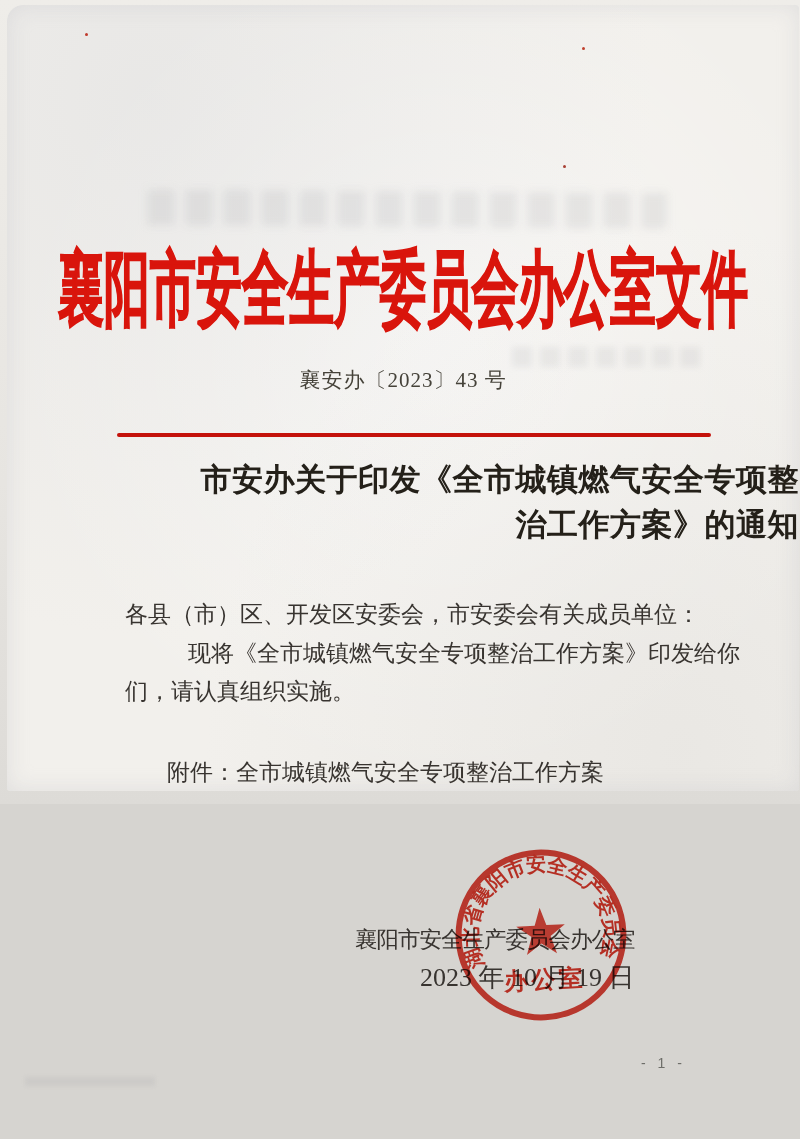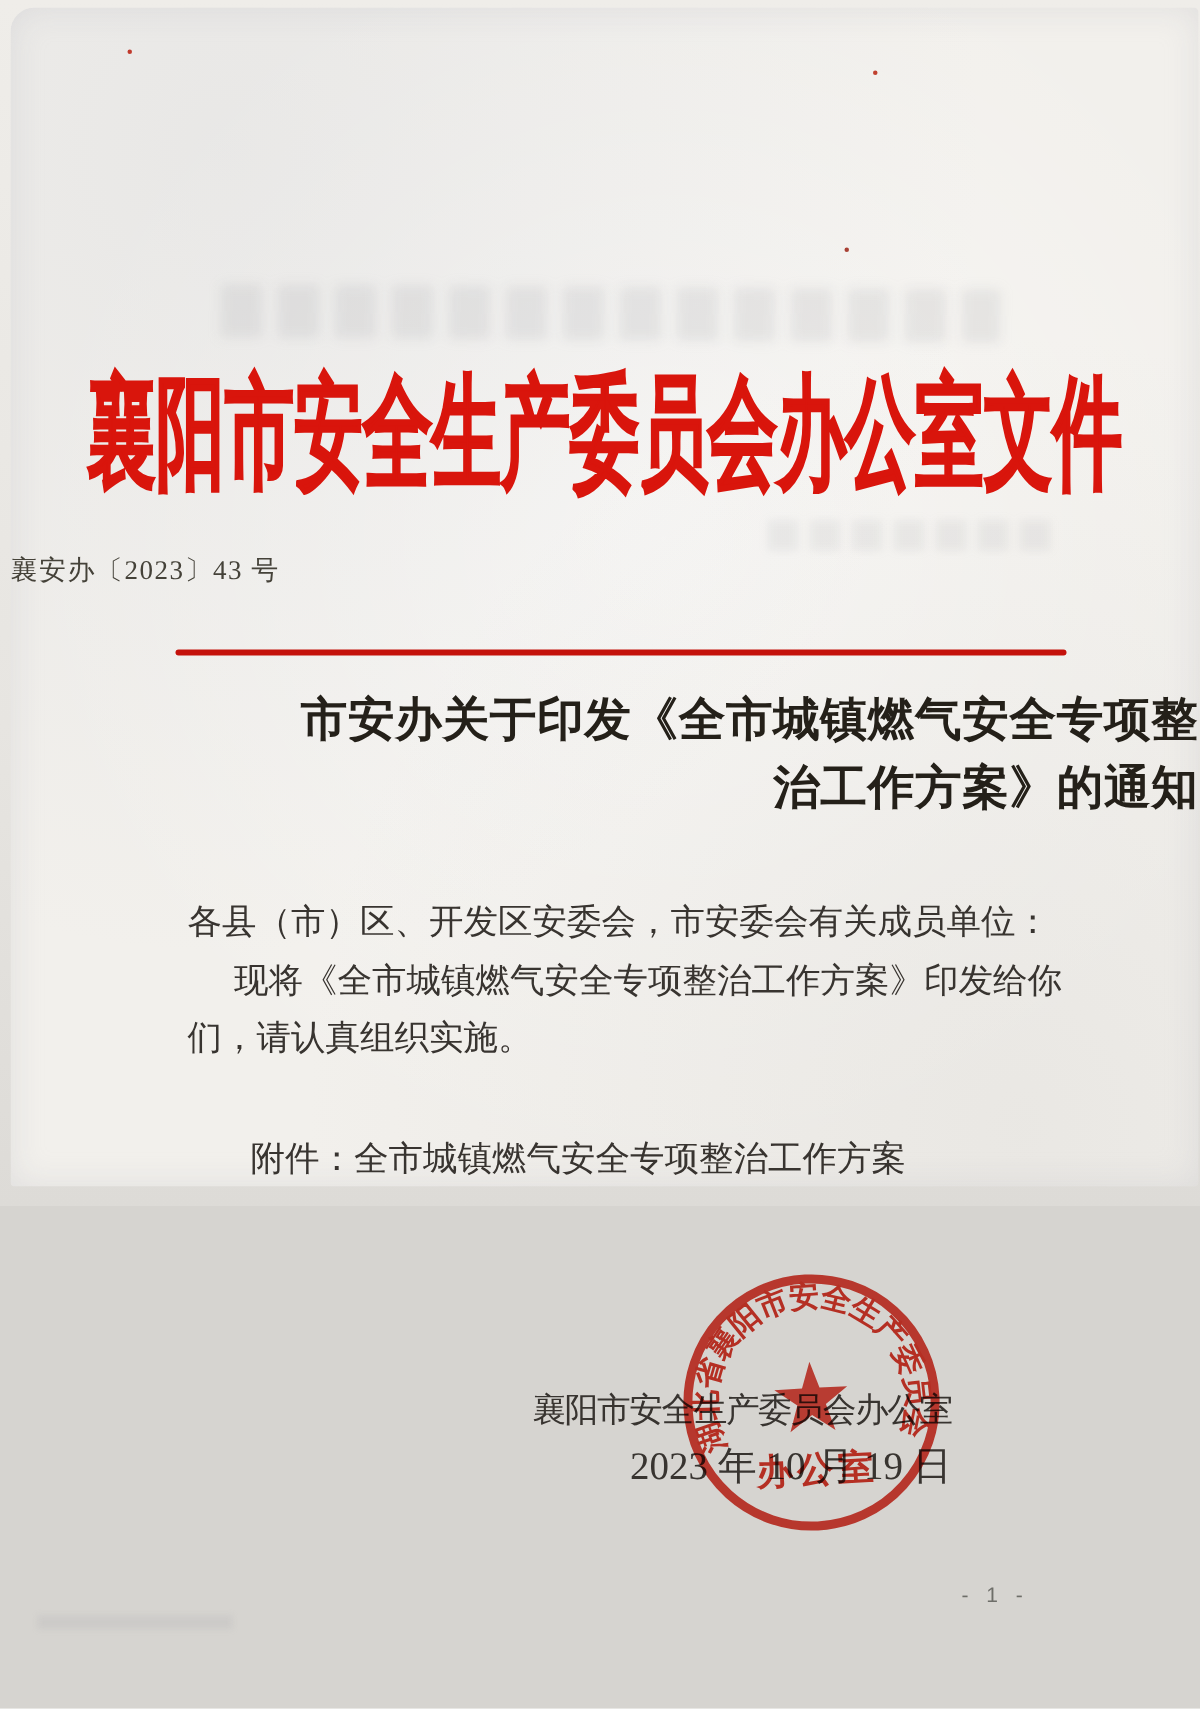--- a/index.html
+++ b/index.html
@@ -25,35 +25,35 @@
   .abs { position:absolute; }
   .redhead {
     top:240px; left:0; right:0; height:90px; line-height:90px;
     text-align:center; white-space:nowrap;
     font-size:46px; font-weight:bold; color:#d9150c;
     -webkit-text-stroke:0.9px #d9150c;
     transform:scaleY(1.78); transform-origin:50% 50%;
   }
   .doc-no {
     top:360px; left:0; right:0; height:30px; line-height:30px;
-    text-align:left; font-size:18px; color:#454239; letter-spacing:1px;
+    text-align:center; font-size:21px; color:#454239; letter-spacing:1px;
     white-space:nowrap;
   }
   .rule {
     top:428px; left:110px; width:594px; height:4px;
     background:#c4120b; border-radius:2px;
   }
   .title {
     top:452px; left:0; right:0; text-align:right;
     font-size:31px; font-weight:bold; color:#242019; line-height:45px;
     letter-spacing:0.5px; white-space:nowrap;
   }
   .bodytext { font-size:23px; color:#383430; white-space:nowrap; line-height:30px; }
   .salutation { top:595px; left:118px; }
-  .para1 { top:634px; left:149px; }
+  .para1 { top:634px; left:181px; }
   .para2 { top:672px; left:118px; }
   .attach { top:753px; left:160px; }
   .signature { top:920px; left:348px; font-size:22.5px; letter-spacing:-1px;text-align:center; }
   .date { top:958px; left:413px; font-size:26px; }
   .pageno {
     top:1050px; left:634px; font-size:14px; color:#6e6e69;
     letter-spacing:4px; font-family:"Liberation Sans", sans-serif;
   }
   .seal {
     top:842px; left:446px; width:176px; height:176px;

